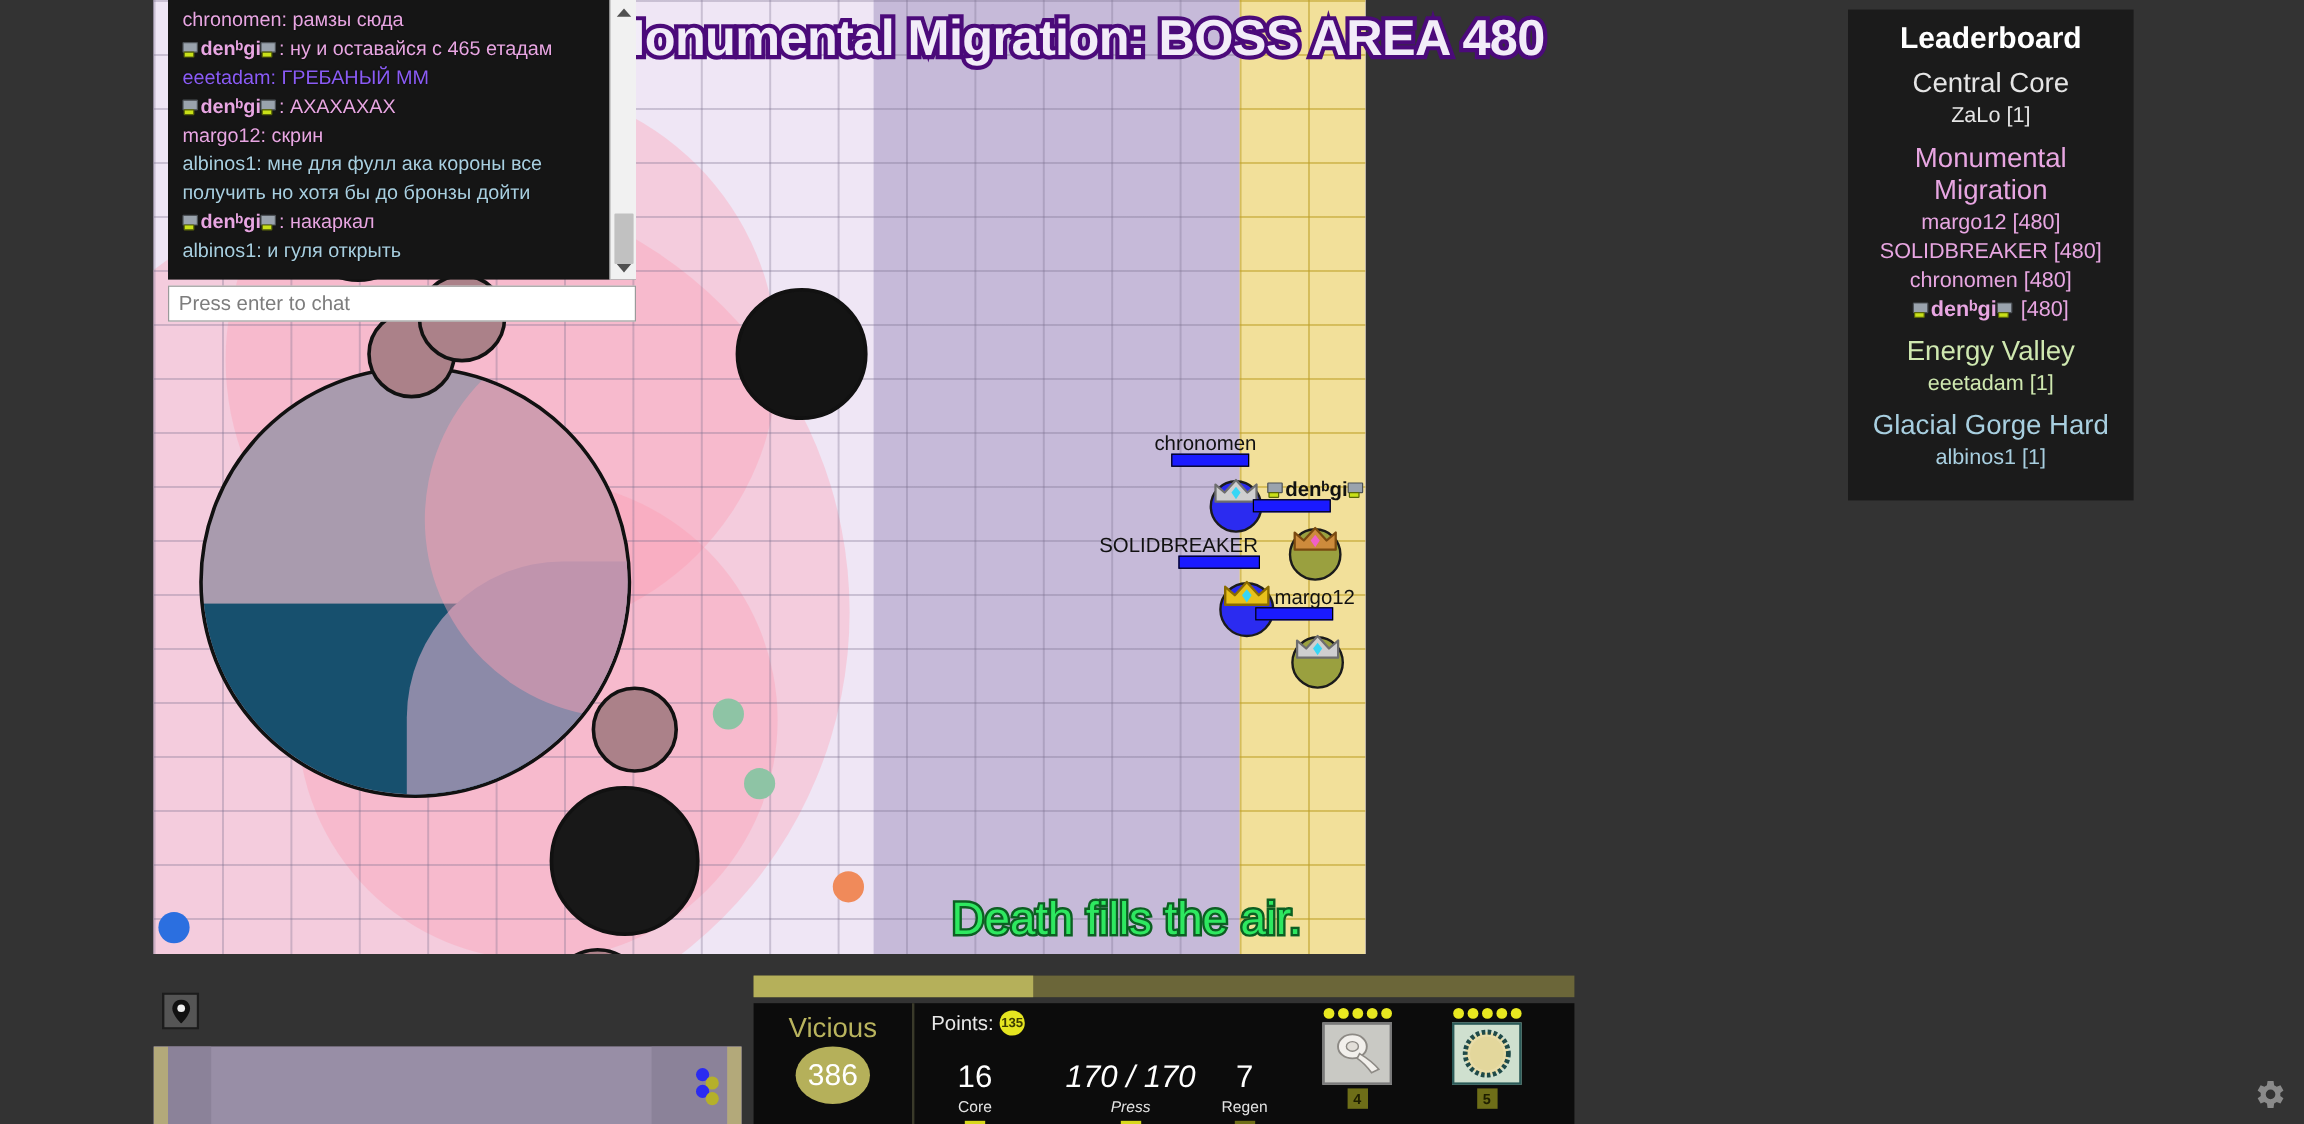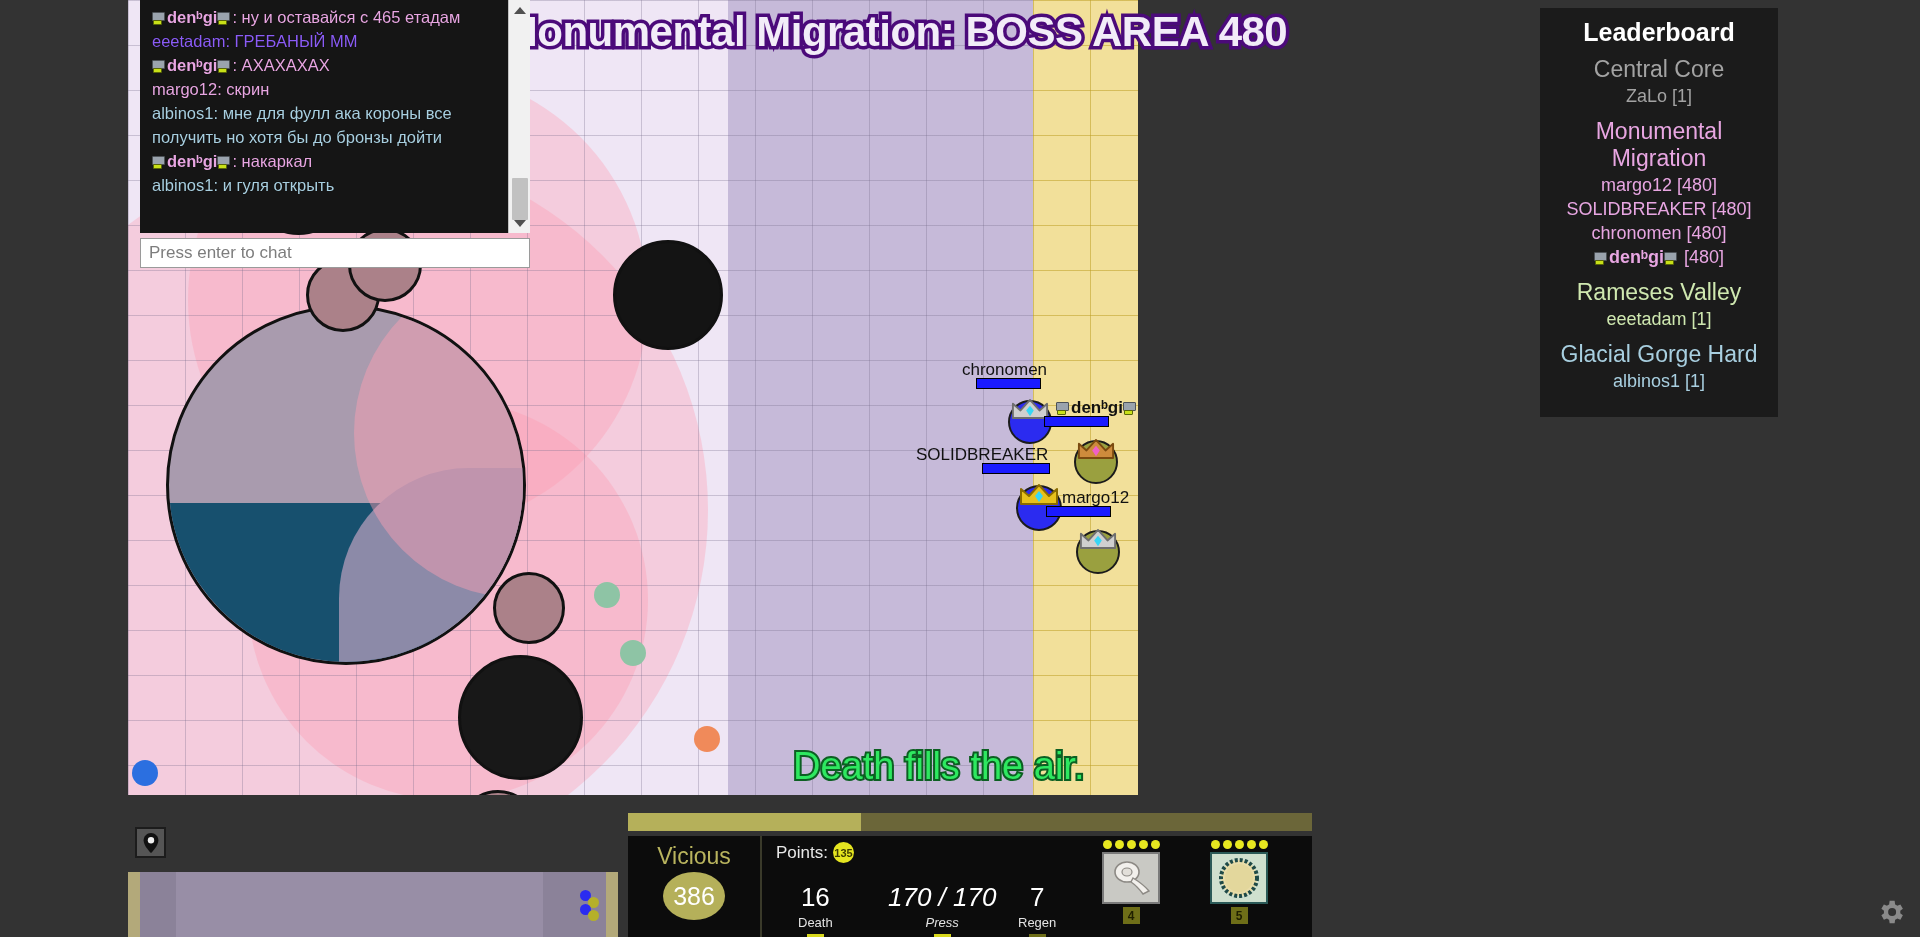--- a/index.html
+++ b/index.html
@@ -175,21 +175,21 @@
     text-align:center;
     z-index:20;
   }
   #leaderboard .lb-title {
     font-size:25px; font-weight:bold; color:#ffffff;
     margin-bottom:9px; letter-spacing:0px;
   }
   .lb-group { margin-bottom:10px; }
   .lb-group .g-name { font-size:23px; margin-bottom:1px; }
   .lb-group .g-entry { font-size:18px; line-height:24px; }
-  .g-white  { color:#a3a3a3; }
+  .g-white  { color:#e5e5e5; }
   .g-pink   { color:#e8a6e2; }
   .g-green  { color:#cfe8b0; }
   .g-blue   { color:#a8cfe0; }
   .g-entry .ename { font-weight:normal; }
   .g-entry.bold-name .ename { font-weight:bold; }
 
   
   #minimap-wrap { position:absolute; left:128px; top:815px; width:490px; height:122px; }
   #minimap-btn {
     position:absolute; left:7px; top:12px; width:31px; height:31px;
@@ -356,20 +356,21 @@
         </div>
       </div>
 
     <div class="overlay-msg" style="left:665px; top:745px;">Death fills the air.</div>
   </div>
 
   <div id="title-banner">Monumental Migration: BOSS AREA 480</div>
 
   <div id="chat-panel">
     <div id="chat-log">
+        <div class="chat-line c-pink"><span class="nm" style="font-weight: normal;">chronomen</span><span>: рамзы сюда</span></div>
         <div class="chat-line c-pink"><span class="emoji-pc"><span class="scr"></span><span class="base"></span></span><span class="nm" style="font-weight: bold;">denᵇgi</span><span class="emoji-pc"><span class="scr"></span><span class="base"></span></span><span>: ну и оставайся с 465 етадам</span></div>
         <div class="chat-line c-green"><span class="nm" style="font-weight: normal;">eeetadam</span><span>: ГРЕБАНЫЙ ММ</span></div>
         <div class="chat-line c-pink"><span class="emoji-pc"><span class="scr"></span><span class="base"></span></span><span class="nm" style="font-weight: bold;">denᵇgi</span><span class="emoji-pc"><span class="scr"></span><span class="base"></span></span><span>: АХАХАХАХ</span></div>
         <div class="chat-line c-pink"><span class="nm" style="font-weight: normal;">margo12</span><span>: скрин</span></div>
         <div class="chat-line c-blue"><span class="nm" style="font-weight: normal;">albinos1</span><span>: мне для фулл ака короны все получить но хотя бы до бронзы дойти</span></div>
         <div class="chat-line c-pink"><span class="emoji-pc"><span class="scr"></span><span class="base"></span></span><span class="nm" style="font-weight: bold;">denᵇgi</span><span class="emoji-pc"><span class="scr"></span><span class="base"></span></span><span>: накаркал</span></div>
         <div class="chat-line c-blue"><span class="nm" style="font-weight: normal;">albinos1</span><span>: и гуля открыть</span></div>
       </div>
     <div id="chat-scrollbar">
       <div class="arrow up">
@@ -391,21 +392,21 @@
           <div class="g-entry g-white"><span class="ename">ZaLo</span><span> [1]</span></div>
         </div>
         <div class="lb-group">
           <div class="g-name g-pink">Monumental Migration</div>
           <div class="g-entry g-pink"><span class="ename">margo12</span><span> [480]</span></div>
           <div class="g-entry g-pink"><span class="ename">SOLIDBREAKER</span><span> [480]</span></div>
           <div class="g-entry g-pink"><span class="ename">chronomen</span><span> [480]</span></div>
           <div class="g-entry g-pink bold-name"><span class="emoji-pc"><span class="scr"></span><span class="base"></span></span><span class="ename">denᵇgi</span><span class="emoji-pc"><span class="scr"></span><span class="base"></span></span><span> [480]</span></div>
         </div>
         <div class="lb-group">
-          <div class="g-name g-green">Rameses Valley</div>
+          <div class="g-name g-green">Energy Valley</div>
           <div class="g-entry g-green"><span class="ename">eeetadam</span><span> [1]</span></div>
         </div>
         <div class="lb-group">
           <div class="g-name g-blue">Glacial Gorge Hard</div>
           <div class="g-entry g-blue"><span class="ename">albinos1</span><span> [1]</span></div>
         </div>
       </div>
   </div>
 
   <div id="minimap-wrap">
@@ -441,21 +442,21 @@
       </div>
 
       <div id="hud-stats">
         <div class="pts">
           <span>Points:</span>
           <span class="pbadge">135</span>
         </div>
         <div id="stats-row">
             <div class="stat" style="left: 30px; top: 30px;">
               <div class="v">16</div>
-              <div class="l">Death</div>
+              <div class="l">Core</div>
               <div><span class="keycap">1</span></div>
             </div>
             <div class="stat" style="left: 120px; top: 30px; font-style: italic;">
               <div class="v">170 / 170</div>
               <div class="l">Press</div>
               <div><span class="keycap">2</span></div>
             </div>
             <div class="stat" style="left: 250px; top: 30px;">
               <div class="v">7</div>
               <div class="l">Regen</div>

